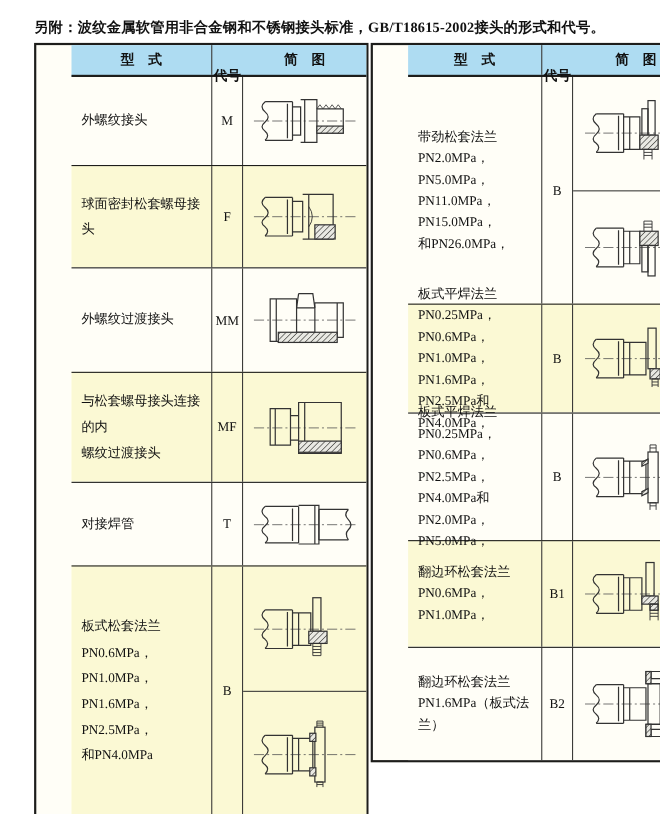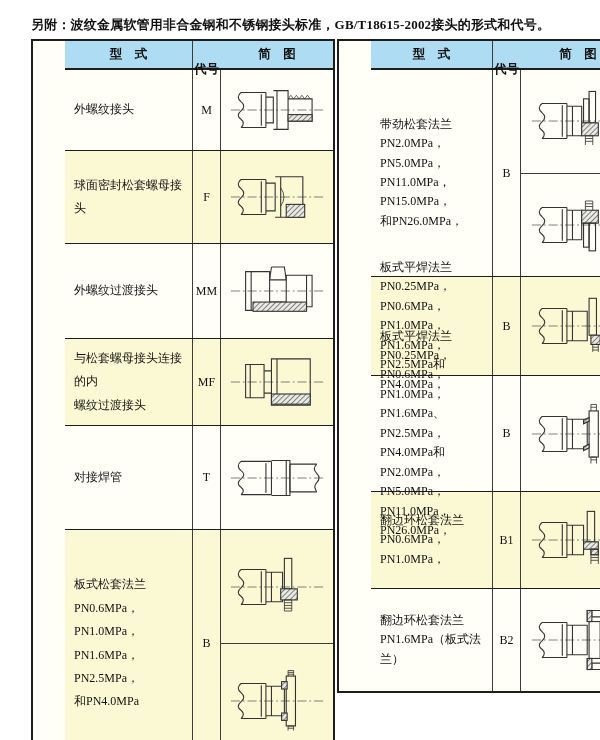--- a/index.html
+++ b/index.html
@@ -260,35 +260,35 @@
           </div>
           <div class="c-code">MM</div>
           <div class="c-diag">
             <div class="dsub">
               <svg class="fit" viewBox="0 0 104 68">
                 <use href="#sym-nipple-male"></use>
               </svg>
             </div>
           </div>
         </div>
-        <div class="trow hl" style="height: 87px;">
+        <div class="trow hl" style="height: 100px;">
           <div class="c-type">
             <div class="tline">与松套螺母接头连接的内</div>
             <div class="tline">螺纹过渡接头</div>
           </div>
           <div class="c-code">MF</div>
           <div class="c-diag">
             <div class="dsub">
               <svg class="fit" viewBox="0 0 104 68">
                 <use href="#sym-nipple-female"></use>
               </svg>
             </div>
           </div>
         </div>
-        <div class="trow" style="height: 104px;">
+        <div class="trow" style="height: 76px;">
           <div class="c-type">
             <div class="tline">对接焊管</div>
           </div>
           <div class="c-code">T</div>
           <div class="c-diag">
             <div class="dsub">
               <svg class="fit" viewBox="0 0 104 68">
                 <use href="#sym-butt-weld"></use>
               </svg>
             </div>
@@ -356,24 +356,22 @@
               <svg class="fit" viewBox="0 0 104 68">
                 <use href="#sym-plate-weld-flange-a"></use>
               </svg>
             </div>
           </div>
         </div>
         <div class="trow" style="height: 116px;">
           <div class="c-type">
             <div class="tline">板式平焊法兰</div>
             <div class="tline">PN0.25MPa，PN0.6MPa，</div>
-            <div class="tline">PN1.0MPa，PN1.6MPa、</div>
             <div class="tline">PN2.5MPa，PN4.0MPa和</div>
             <div class="tline">PN2.0MPa，PN5.0MPa，</div>
-            <div class="tline">PN11.0MPa，PN26.0MPa，</div>
           </div>
           <div class="c-code">B</div>
           <div class="c-diag">
             <div class="dsub">
               <svg class="fit" viewBox="0 0 104 68">
                 <use href="#sym-plate-weld-flange-b"></use>
               </svg>
             </div>
           </div>
         </div>

